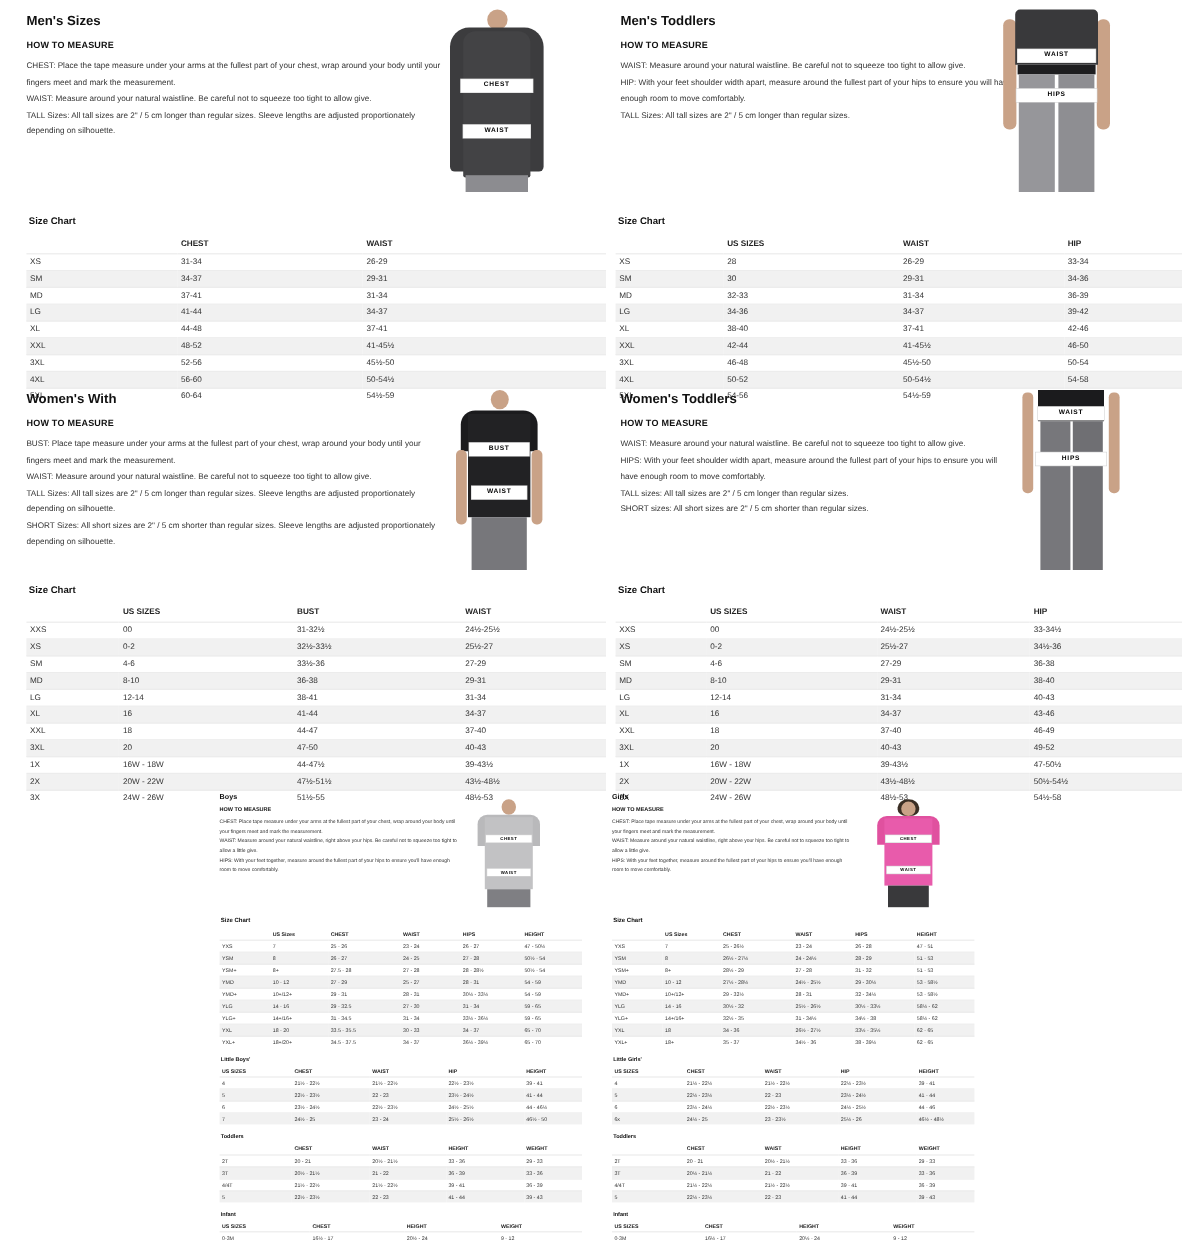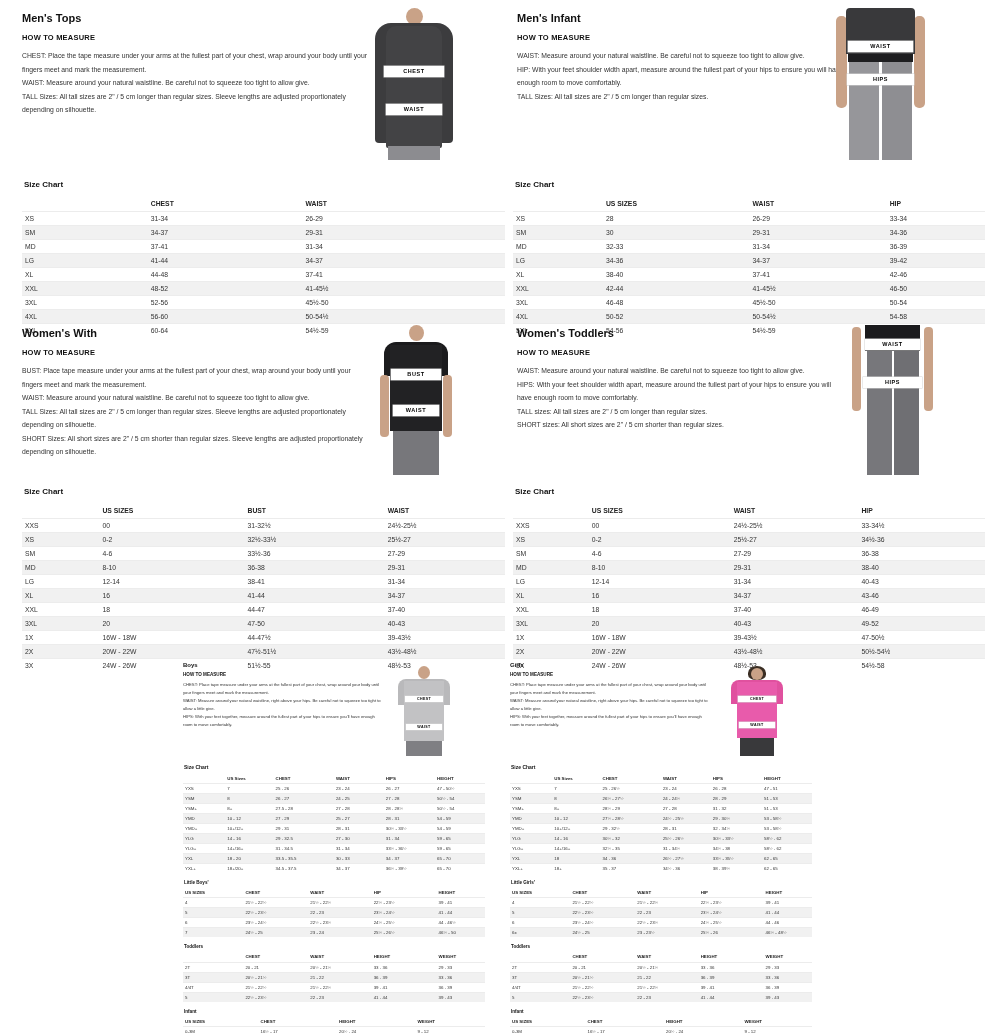--- a/index.html
+++ b/index.html
@@ -55,21 +55,21 @@
   .fig *{position:absolute;box-sizing:border-box;}
   .band{background:#fff;color:#000;font-weight:bold;text-align:center;box-shadow:0 0 0 .5px #d4d4d4;z-index:5;}
   .band-lg{height:11px;font-size:5.5px;line-height:11px;letter-spacing:.6px;}
   .band-sm{height:6px;font-size:3.6px;line-height:6px;letter-spacing:.4px;}
   .skin{background:#c9a287;}
 </style>
 </head>
 <body>
 
 <div class="abs" style="left:22px;top:12px;width:345px;">
-  <div class="sec-title">Men's Tops</div>
+  <div class="sec-title">Men's Sizes</div>
   <div class="htm">HOW TO MEASURE</div>
   <p class="mline">CHEST: Place the tape measure under your arms at the fullest part of your chest, wrap around your body until your fingers meet and mark the measurement.</p>
   <p class="mline">WAIST: Measure around your natural waistline. Be careful not to squeeze too tight to allow give.</p>
   <p class="mline">TALL Sizes: All tall sizes are 2" / 5 cm longer than regular sizes. Sleeve lengths are adjusted proportionately depending on silhouette.</p>
 </div>
 <div class="fig" style="left:364px;top:8px;width:100px;height:152px;">
   <div class="skin" style="left:42px;top:0;width:17px;height:17px;border-radius:50%;"></div>
   <div style="left:11px;top:15px;width:78px;height:120px;background:#3c3c3e;border-radius:16px 16px 4px 4px;"></div>
   <div style="left:22px;top:18px;width:56px;height:122px;background:#434345;border-radius:10px 10px 2px 2px;"></div>
   <div style="left:24px;top:138px;width:52px;height:14px;background:#8c8c90;"></div>
@@ -130,21 +130,21 @@
         <tr>
           <td>5XL</td>
           <td>60-64</td>
           <td>54½-59</td>
         </tr>
       </tbody>
     </table>
 </div>
 
 <div class="abs" style="left:517px;top:12px;width:330px;">
-  <div class="sec-title">Men's Infant</div>
+  <div class="sec-title">Men's Toddlers</div>
   <div class="htm">HOW TO MEASURE</div>
   <p class="mline">WAIST: Measure around your natural waistline. Be careful not to squeeze too tight to allow give.</p>
   <p class="mline">HIP: With your feet shoulder width apart, measure around the fullest part of your hips to ensure you will have enough room to move comfortably.</p>
   <p class="mline">TALL Sizes: All tall sizes are 2" / 5 cm longer than regular sizes.</p>
 </div>
 <div class="fig" style="left:828px;top:8px;width:105px;height:152px;">
   <div class="skin" style="left:8px;top:8px;width:11px;height:92px;border-radius:5px;"></div>
   <div class="skin" style="left:86px;top:8px;width:11px;height:92px;border-radius:5px;"></div>
   <div style="left:18px;top:0;width:69px;height:46px;background:#39393b;border-radius:4px 4px 0 0;"></div>
   <div style="left:20px;top:46px;width:65px;height:8px;background:#1e1e20;"></div>

